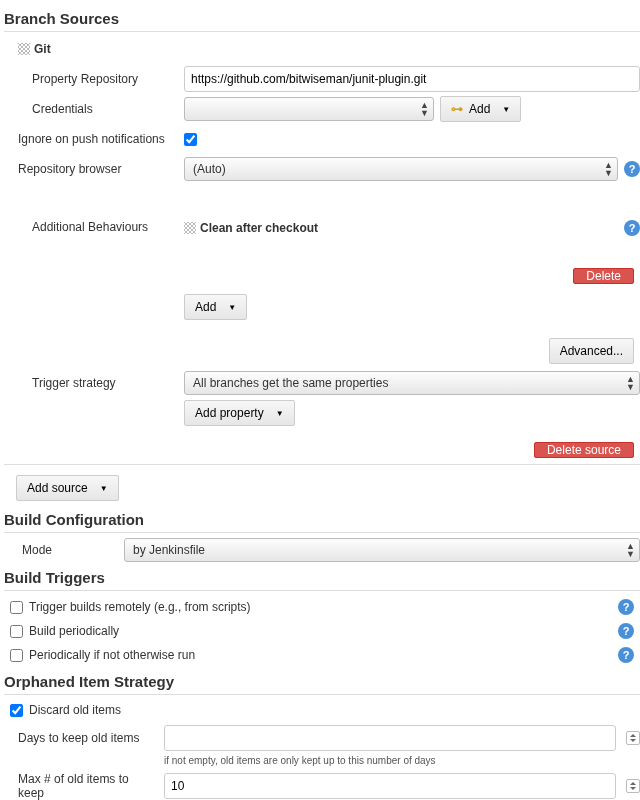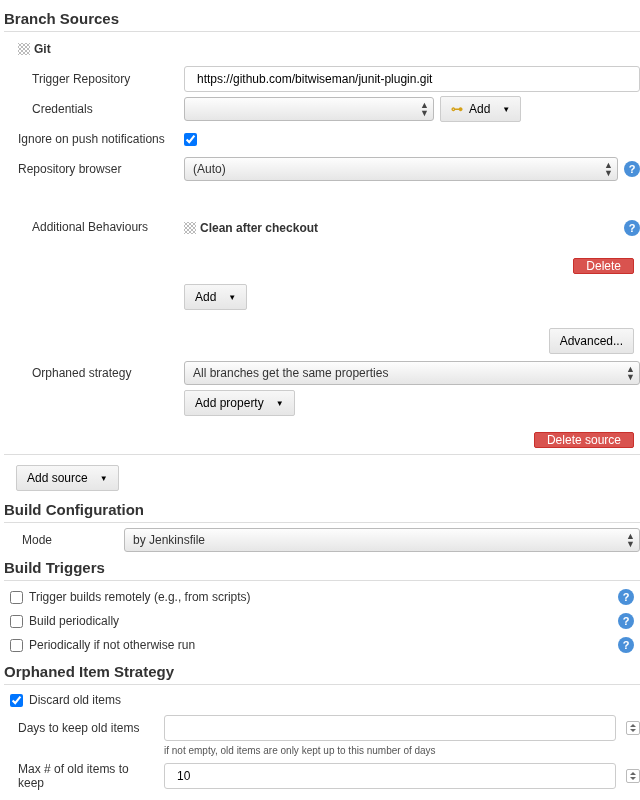--- a/index.html
+++ b/index.html
@@ -31,21 +31,21 @@
     padding-right: 8px;
     font-size: 12px;
     flex-shrink: 0;
   }
   .label-col.indent1 { padding-left: 14px; }
   .label-col.indent2 { padding-left: 28px; }
   .field-col { flex: 1; display: flex; align-items: center; gap: 6px; }
   input[type=text], input[type=number] {
     border: 1px solid #ccc;
     border-radius: 3px;
-    padding: 4px 12px;
+    padding: 4px 6px;
     font-size: 12px;
     width: 100%;
     height: 26px;
   }
   .select {
     flex: 1;
     height: 24px;
     border: 1px solid #bbb;
     border-radius: 3px;
     background: linear-gradient(#fdfdfd, #e6e6e6);
@@ -162,21 +162,21 @@
 <body>
 
 <h3 class="section-header">Branch Sources</h3>
 
 <div class="git-title">
   <span class="drag-icon"></span>
   <span>Git</span>
 </div>
 
 <div class="row">
-  <div class="label-col indent2">Trigger Repository</div>
+  <div class="label-col indent2">Property Repository</div>
   <div class="field-col">
     <input type="text" value="https://github.com/bitwiseman/junit-plugin.git" style="">
   </div>
 </div>
 
 <div class="row">
   <div class="label-col indent2">Credentials</div>
   <div class="field-col">
     <div class="select" style="flex:0 0 250px">
       <span class="caret">▲<br>▼</span>
@@ -204,21 +204,21 @@
       <span class="caret">▲<br>▼</span>
     </div>
     <span class="help-icon">?</span>
   </div>
 </div>
 
 <div style="height:30px"></div>
 
 <div class="row" style="align-items:flex-start">
   <div class="label-col indent2">Additional Behaviours</div>
-  <div class="field-col" style="flex-direction:column; align-items:stretch; gap:16px">
+  <div class="field-col" style="flex-direction:column; align-items:stretch; gap:26px">
     <div style="display:flex; align-items:center">
       <div class="behavior-title">
         <span class="drag-icon"></span>
         <span>Clean after checkout</span>
       </div>
       <span class="help-icon" style="margin-left:auto">?</span>
     </div>
     <div class="right">
       <button class="btn-danger">Delete</button>
     </div>
@@ -233,21 +233,21 @@
       <span class="dd">▼</span>
     </button>
   </div>
 </div>
 
 <div class="right" style="margin-top:18px">
   <button class="btn">Advanced...</button>
 </div>
 
 <div class="row">
-  <div class="label-col indent2">Orphaned strategy</div>
+  <div class="label-col indent2">Trigger strategy</div>
   <div class="field-col">
     <div class="select">
       <span>All branches get the same properties</span>
       <span class="caret">▲<br>▼</span>
     </div>
   </div>
 </div>
 
 <div class="row">
   <div class="label-col"></div>

